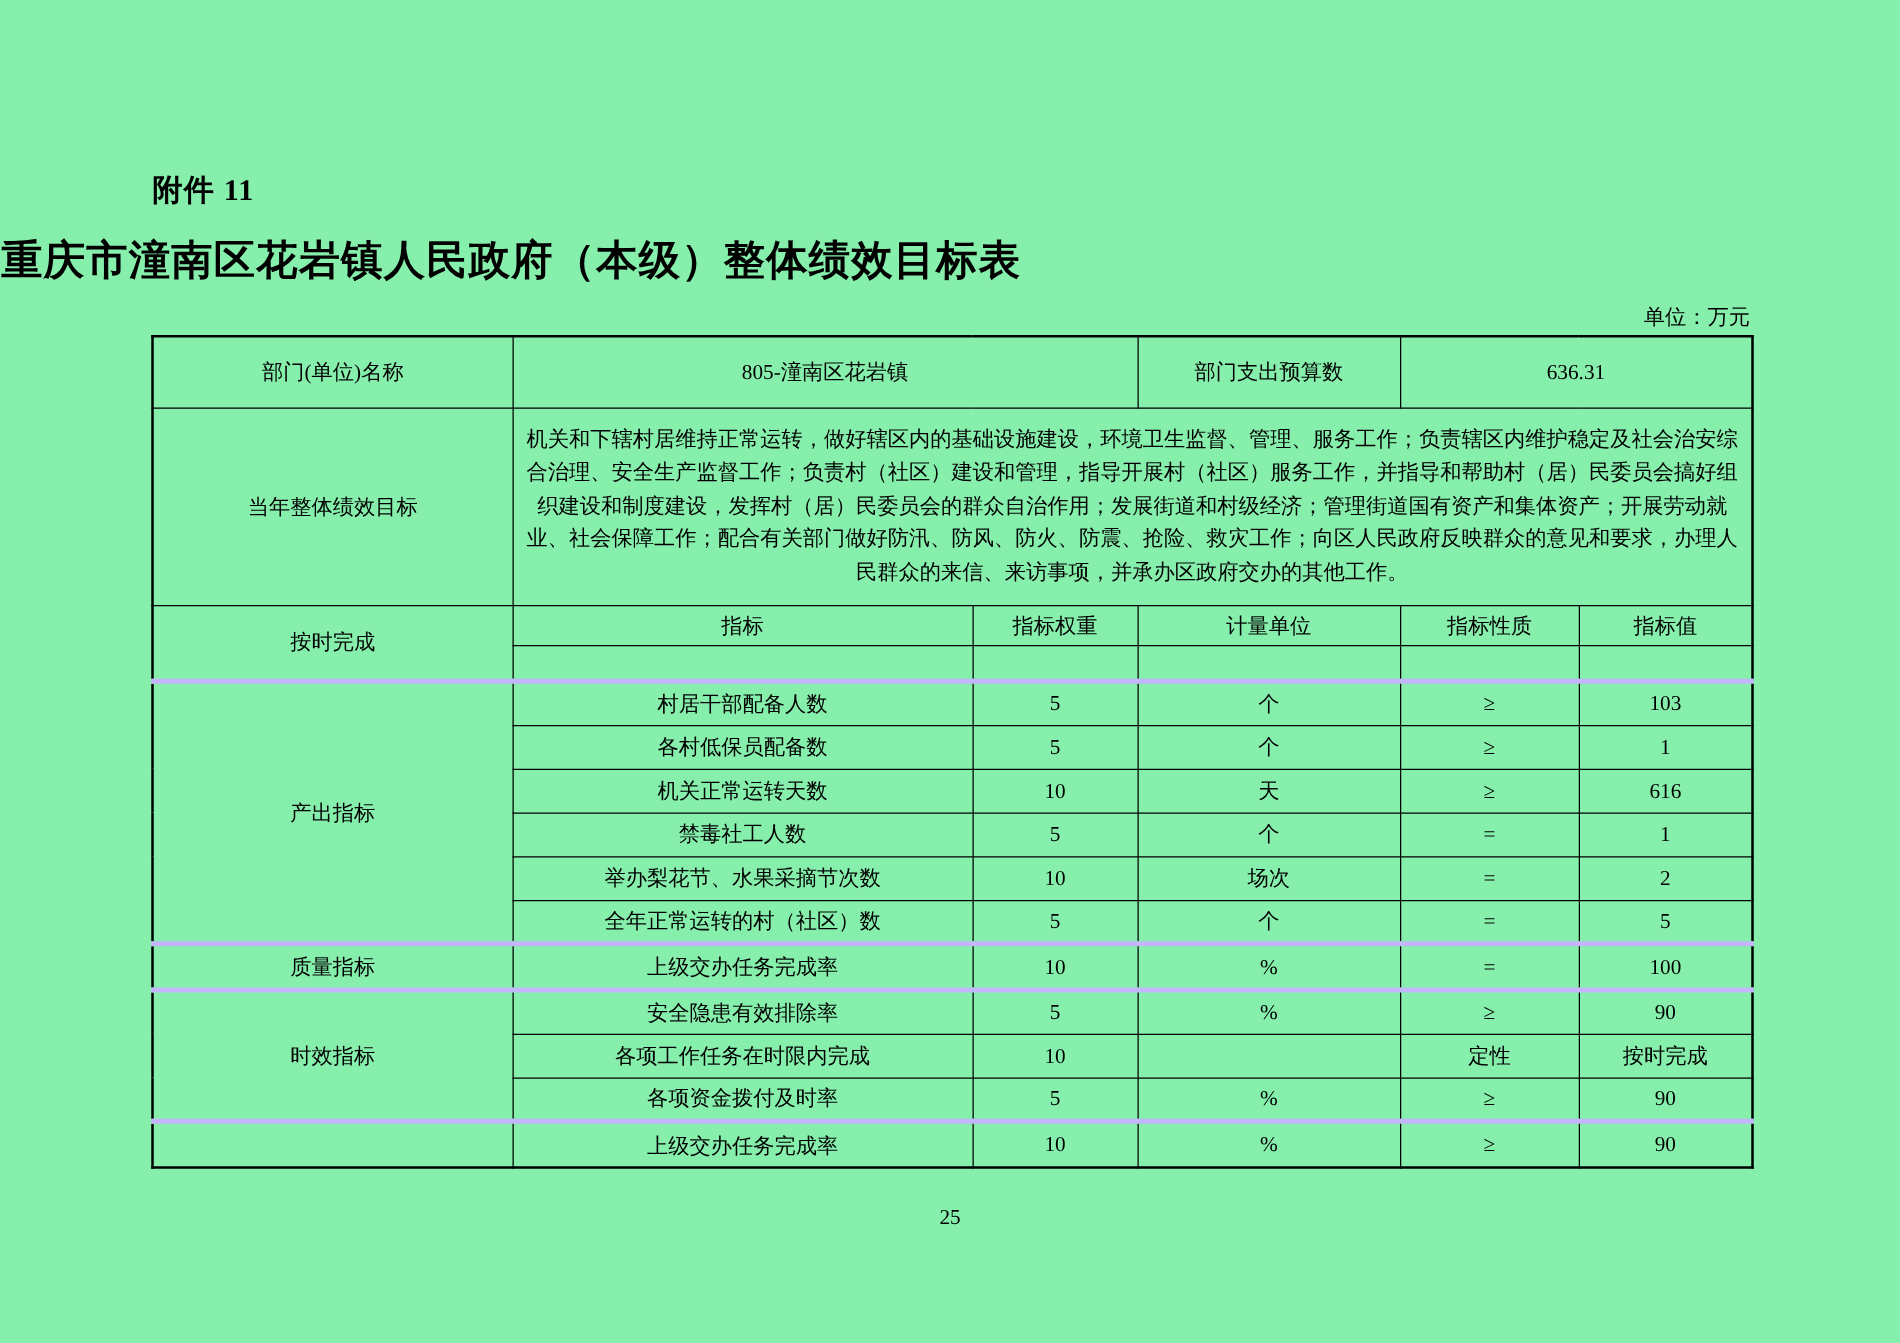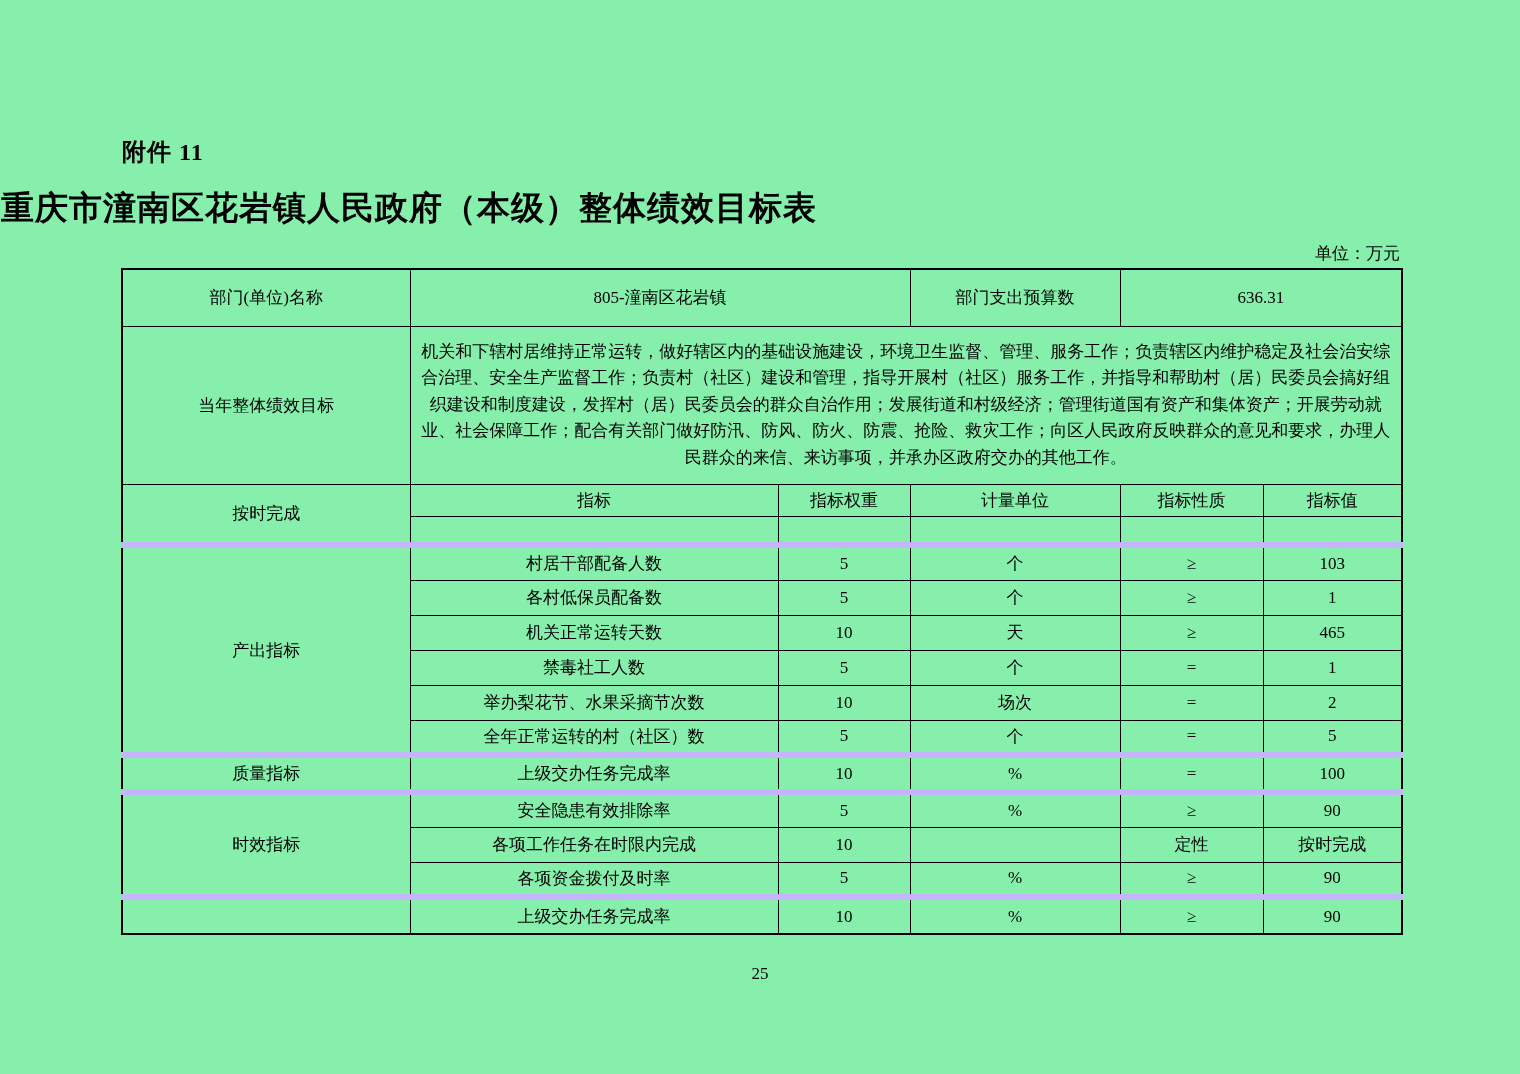--- a/index.html
+++ b/index.html
@@ -54,21 +54,21 @@
     padding: 0 4px;
     overflow: hidden;
     word-break: break-all;
   }
   tr.r-dept  { height: 57px; }
   tr.r-goal  { height: 158px; }
   tr.r-head  { height: 32px; }
   tr.r-empty { height: 29px; }
   tr.r-data  { height: 35px; }
   tr.r-tall  { height: 37px; border-radius: 15px; }
-  tr.sec td  { border-top: 6px solid #c4b5fd; }
+  tr.sec td  { border-top: 4px solid #c4b5fd; }
   td.goal-cell {
     text-align: justify;
     text-justify: inter-character;
     padding: 8px 10px 8px 9px;
     line-height: 26.5px;
     font-size: 17.5px;
     vertical-align: middle;
   }
   td.nature-cell { font-size: 18px; }
   .page-number {
@@ -140,21 +140,21 @@
       <td>5</td>
       <td>个</td>
       <td class="nature-cell">≥</td>
       <td>1</td>
     </tr>
     <tr class="r-data">
       <td>机关正常运转天数</td>
       <td>10</td>
       <td>天</td>
       <td class="nature-cell">≥</td>
-      <td>465</td>
+      <td>616</td>
     </tr>
     <tr class="r-data">
       <td>禁毒社工人数</td>
       <td>5</td>
       <td>个</td>
       <td class="nature-cell">=</td>
       <td>1</td>
     </tr>
     <tr class="r-data">
       <td>举办梨花节、水果采摘节次数</td>

